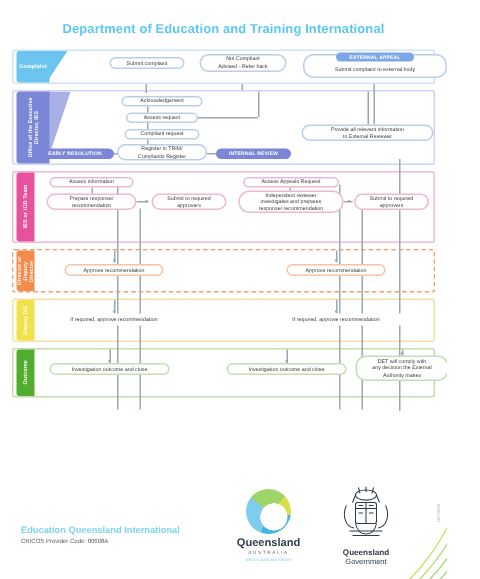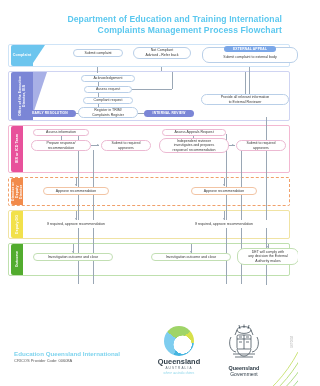--- a/index.html
+++ b/index.html
@@ -6,21 +6,21 @@
   body{
     width:298px;height:386px;
     background:#ffffff;
     font-family:"Liberation Sans", sans-serif;
     overflow:hidden;
     position:relative;
   }
   
   .header{
     padding:14px 16px 8px 16px;
-    text-align:right;
+    text-align:center;
   }
   .header h1{
     margin:0;
     font-size:8.6px;
     line-height:11px;
     font-weight:bold;
     color:#5bc8ef;
     letter-spacing:.1px;
   }
   
@@ -192,21 +192,20 @@
     right:-30px;bottom:-46px;
     width:150px;height:120px;
   }
 </style>
 </head>
 <body>
 
 <div class="header">
   <h1>
     <span>Department of Education and Training International</span><br>
-    <span>Complaints Management Process Flowchart</span>
   </h1>
 </div>
 
 <div class="chart">
 
   <div class="band" style="height:23px;">
     <div class="band-inner" style="border-color:#cfe4f7;">
       <div class="lane-tab" style="background:#6cc5ee;width:22px;border-radius:2px 0 0 2px;">
         <span style="writing-mode:horizontal-tb;transform:none;font-size:3.6px;">Complaint</span>
       </div>

